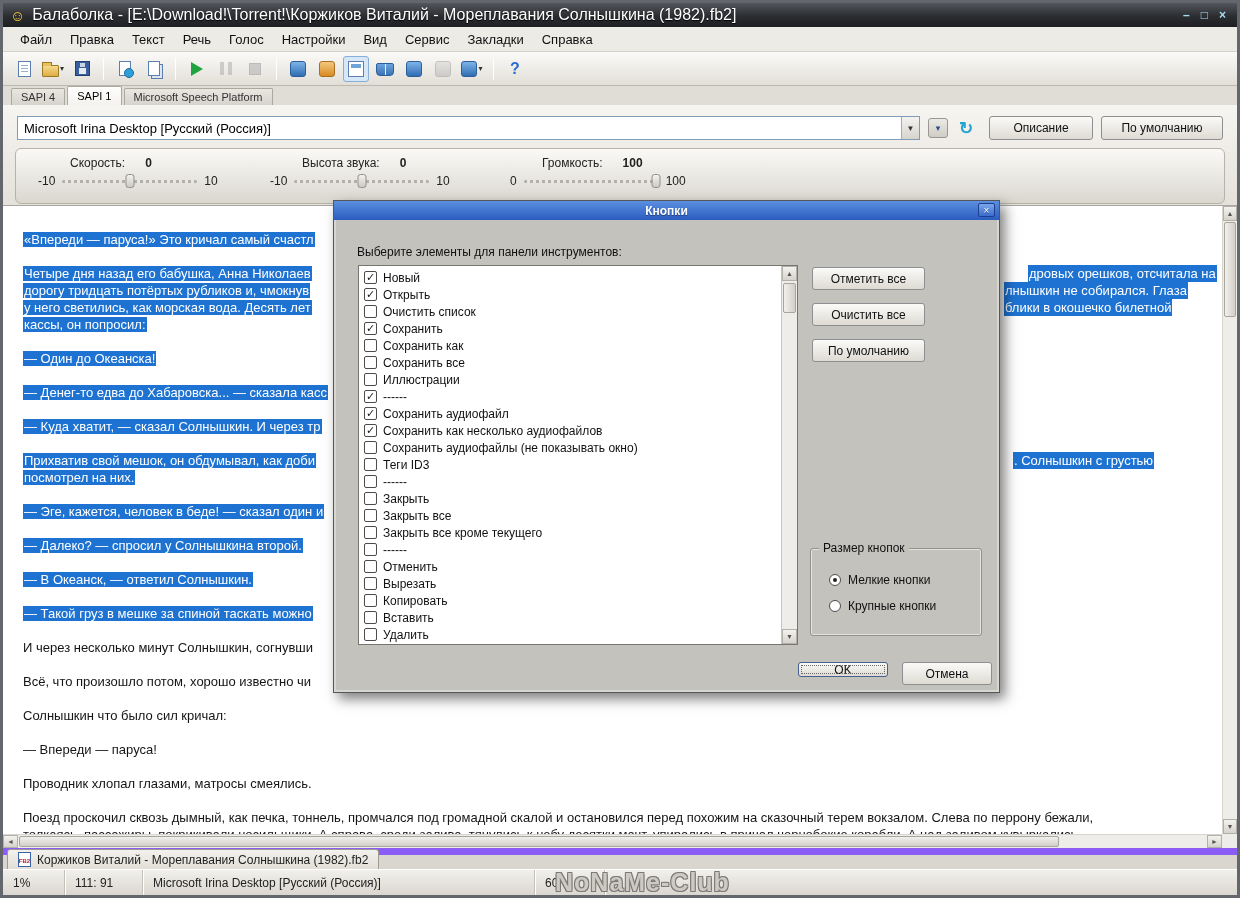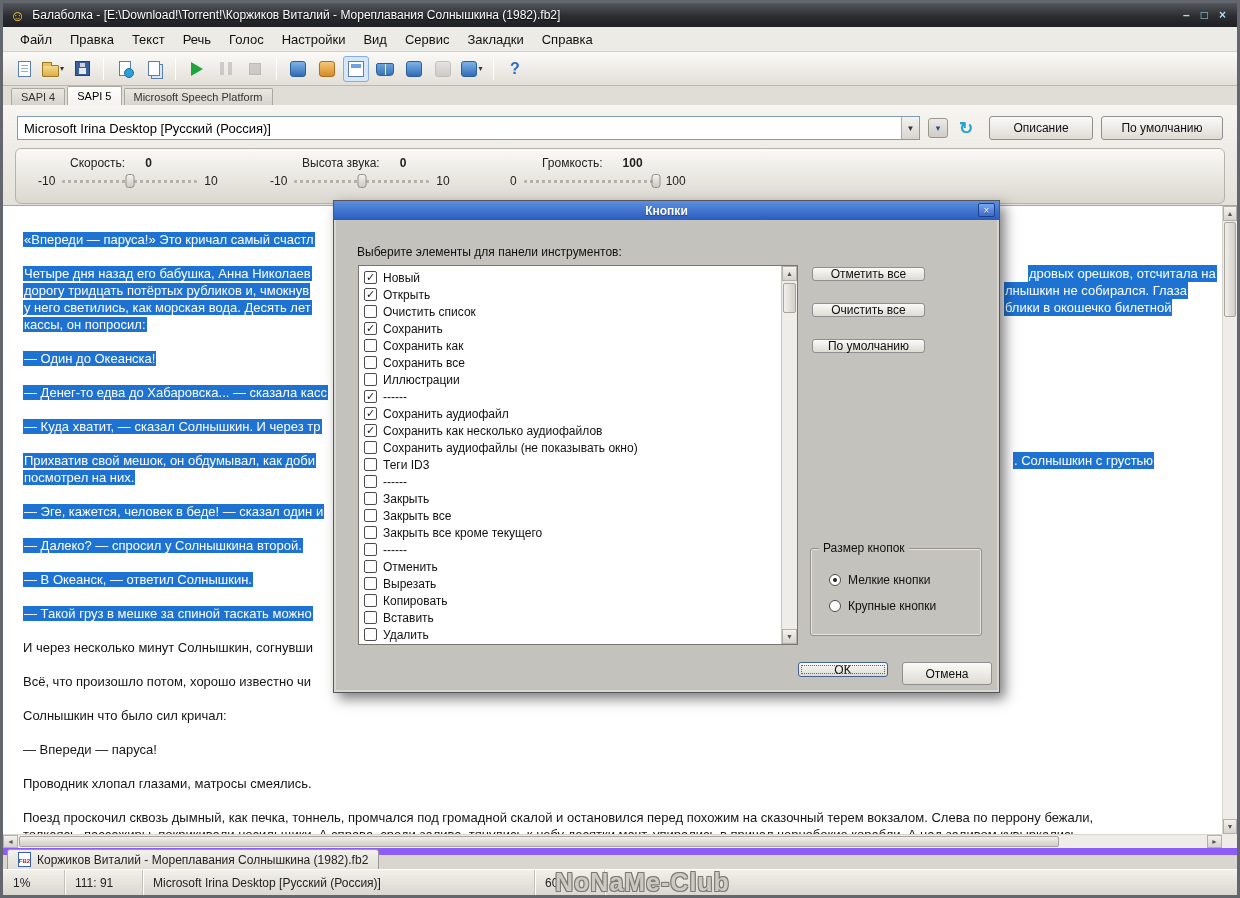--- a/index.html
+++ b/index.html
@@ -2,21 +2,21 @@
 <html><head>
 <meta charset="utf-8">
 <style>
 *{margin:0;padding:0;box-sizing:border-box}
 html,body{width:1240px;height:898px;overflow:hidden}
 body{font-family:"Liberation Sans",sans-serif;background:#4a4d52}
 .window{width:1240px;height:898px;display:flex;flex-direction:column;border:3px solid #63676d;background:#E8E5DF;position:relative}
 
 .titlebar{height:24px;background:linear-gradient(#53565c,#2b2d31 55%,#1d1f22);display:flex;align-items:center;padding:0 7px;gap:7px;flex:0 0 auto}
 .title-icon{font-size:15px;color:#ffcf3f;line-height:1}
-.title-text{color:#fff;font-size:12px;white-space:nowrap;overflow:hidden;flex:1;text-shadow:0 1px 1px #000}
+.title-text{color:#fff;font-size:16px;white-space:nowrap;overflow:hidden;flex:1;text-shadow:0 1px 1px #000}
 .title-controls{display:flex;gap:11px;color:#a6dcf2;font-size:12px;font-weight:bold;padding-right:4px}
 .title-controls span{cursor:default}
 
 .menubar{height:25px;background:#EDEBE6;display:flex;align-items:center;padding:0 8px;border-bottom:1px solid #D4D1CA;flex:0 0 auto}
 .menu-item{padding:3px 9px;font-size:13px;color:#111}
 
 .toolbar{height:34px;background:linear-gradient(#FBFAF8,#E2DFD8);border-bottom:1px solid #BBB8B0;display:flex;align-items:center;padding:0 8px;gap:3px;flex:0 0 auto}
 .tsep{width:1px;height:22px;background:#b9b6ae;border-right:1px solid #fff;margin:0 5px}
 .tbi{width:26px;height:26px;display:flex;align-items:center;justify-content:center;border:1px solid transparent;border-radius:3px;position:relative}
 .tbi.pressed{background:#d6e7f8;border-color:#86aed6}
@@ -94,21 +94,21 @@
 .dlg-body{position:relative;height:calc(100% - 19px);font-size:12px;color:#111}
 .dlg-prompt{position:absolute;left:23px;top:25px}
 .listbox{position:absolute;left:24px;top:45px;width:440px;height:380px;background:#fff;border:1px solid #76766f;overflow:hidden}
 .lb-inner{position:absolute;left:0;top:3px;right:16px}
 .lb-row{height:17px;display:flex;align-items:center;gap:6px;padding-left:5px}
 .cbx{width:13px;height:13px;background:#fff;border:1px solid #4c4c4c;border-radius:2px;display:flex;align-items:center;justify-content:center;font-size:11px;line-height:1;color:#1a1a1a;flex:0 0 auto}
 .lb-scroll{position:absolute;right:0;top:0;bottom:0;width:16px;background:#EFEDE9;border-left:1px solid #c8c5be}
 .lb-scroll .sb-btn{left:0;width:15px;height:15px}
 .lb-scroll .up{top:0}.lb-scroll .down{bottom:0}
 .lbthumb{position:absolute;left:1px;top:17px;width:13px;height:30px;background:linear-gradient(90deg,#f2f0ec,#d2cfc8);border:1px solid #a8a59e;border-radius:2px}
-.side-btn{position:absolute;left:478px;width:113px;height:14px}
+.side-btn{position:absolute;left:478px;width:113px;height:23px}
 #sbtn0{top:47px}#sbtn1{top:83px}#sbtn2{top:119px}
 .groupbox{position:absolute;left:476px;top:328px;width:172px;height:88px;border:1px solid #94918a;border-radius:3px;box-shadow:inset 0 0 0 1px #e6e4df}
 .gb-title{position:absolute;top:-8px;left:8px;background:#C4C2BD;padding:0 4px}
 .radio-row{display:flex;align-items:center;gap:7px;margin:12px 0 0 18px}
 .radio-row:first-of-type{margin-top:24px}
 .rad{width:12px;height:12px;border-radius:50%;border:1px solid #4c4c4c;background:#fff;position:relative;flex:0 0 auto}
 .rad.on::after{content:"";position:absolute;left:3px;top:3px;width:4px;height:4px;border-radius:50%;background:#222}
 .dlg-ok{position:absolute;left:464px;top:442px;width:90px;height:15px;border-color:#44618f;outline:1px dotted #666;outline-offset:-4px}
 .dlg-cancel{position:absolute;left:568px;top:442px;width:90px;height:23px}
 
@@ -200,21 +200,21 @@
         <span class="dd">▾</span>
       </div>
       <div class="tsep"></div>
       <div class="tbi">
         <span class="ico help"></span>
       </div>
     </div>
 
   <div class="tabstrip" id="tabstrip">
       <div class="tab">SAPI 4</div>
-      <div class="tab active">SAPI 5</div>
+      <div class="tab active">SAPI 1</div>
       <div class="tab">Microsoft Speech Platform</div>
     </div>
 
   <div class="voicepanel">
     <div class="voice-row">
       <div class="combobox">
         <span class="cb-text">Microsoft Irina Desktop [Русский (Россия)]</span>
         <span class="cb-arrow">▼</span>
       </div>
       <span class="mini-ic stack">▾</span>

